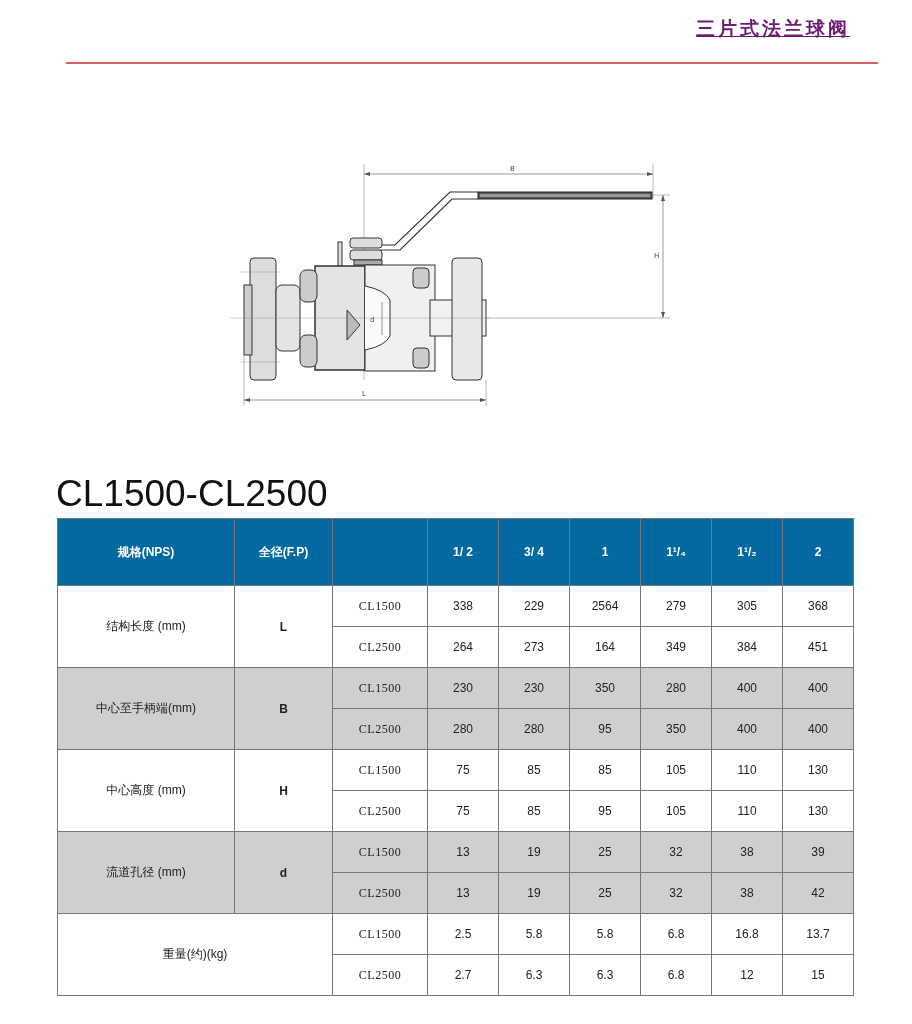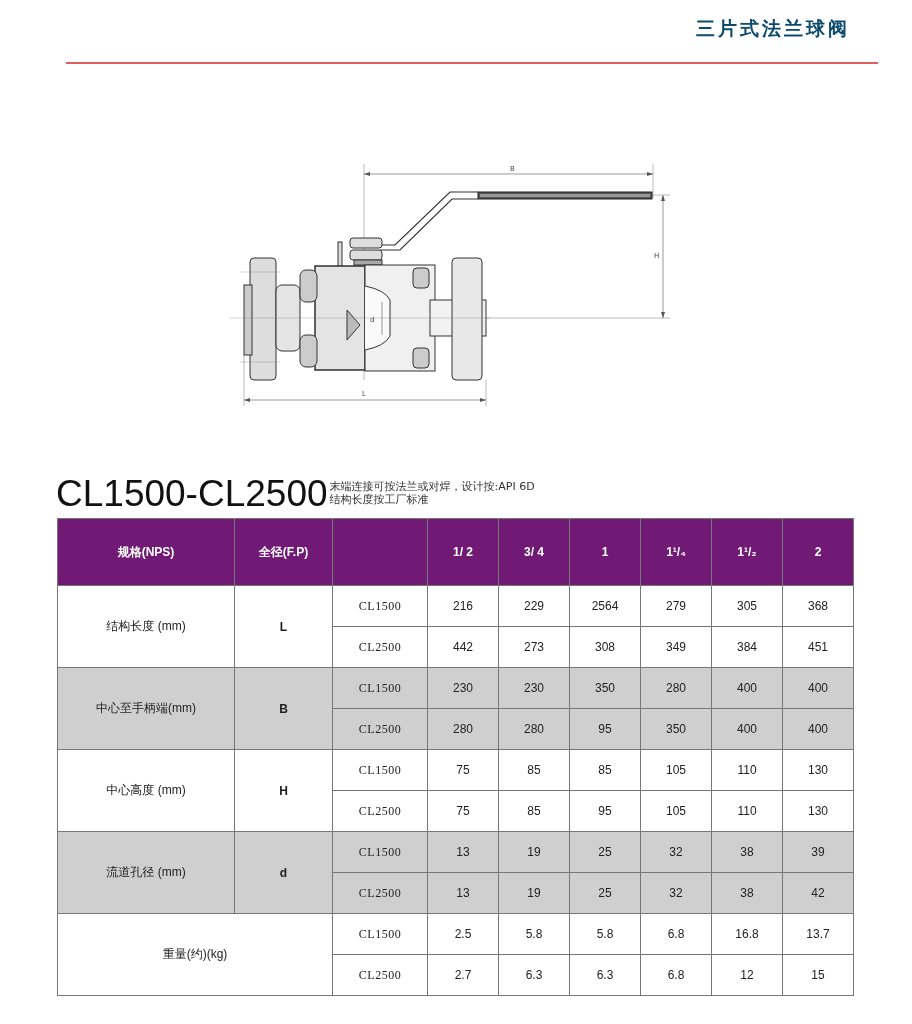--- a/index.html
+++ b/index.html
@@ -1,30 +1,30 @@
 <!DOCTYPE html>
 <html><head>
 <meta charset="utf-8">
 <style>
   html, body { margin:0; padding:0; background:#ffffff; }
   body { width:912px; height:1024px; position:relative; overflow:hidden;
          font-family:"DejaVu Sans", "Liberation Sans", sans-serif; color:#111; }
   .page-title { position:absolute; right:62px; top:16px; font-size:19px; font-weight:bold;
-                letter-spacing:3px; color:#0c4a6e; }
+                letter-spacing:3px; color:#701a75;text-decoration:underline; }
   .title-rule { position:absolute; left:66px; top:62px; width:812px; height:2px; background:#e06060; }
   .drawing { position:absolute; left:230px; top:150px; width:450px; height:270px; }
   .series-head { position:absolute; left:56px; top:474px; display:flex; align-items:flex-start; }
   .series-name { font-family:"Liberation Sans", sans-serif; font-size:37px; line-height:40px;
                  color:#111; letter-spacing:0px; }
   .series-note { font-size:11px; line-height:13px; color:#333; margin-left:2px; margin-top:6px; }
   table.spec { position:absolute; left:57px; top:518px; border-collapse:collapse;
                table-layout:fixed; width:796px; font-family:"Liberation Sans", sans-serif; }
   table.spec td, table.spec th { border:1px solid #777; text-align:center; padding:0;
                font-size:12px; color:#222; }
-  table.spec th { background:#701a75; color:#fff; font-weight:bold; height:66px; font-size:12px; }
+  table.spec th { background:#0369a1; color:#fff; font-weight:bold; height:66px; font-size:12px; }
   table.spec td { height:40px; }
   .grp-white td { background:#ffffff; }
   .grp-gray td { background:#cfcfcf; }
   .sym { font-weight:bold; font-size:13px; }
   .cls { font-size:12px; letter-spacing:0.5px;font-family:Liberation Serif, serif; }
   .val { font-size:12px; color:#333; }
 </style>
 </head>
 <body>
 
@@ -83,24 +83,20 @@
   <line x1="14" y1="250" x2="256" y2="250" stroke="#555" stroke-width="0.6"></line>
   <line x1="14" y1="205" x2="14" y2="256" stroke="#777" stroke-width="0.5"></line>
   <line x1="256" y1="230" x2="256" y2="256" stroke="#777" stroke-width="0.5"></line>
   <polygon points="14,250 20,248 20,252" fill="#555" stroke="none"></polygon>
   <polygon points="256,250 250,248 250,252" fill="#555" stroke="none"></polygon>
   <text x="132" y="246" font-size="7" fill="#444" stroke="none" font-family="DejaVu Sans, sans-serif">L</text>
 </svg>
 
 <div class="series-head">
   <div class="series-name">CL1500-CL2500</div>
-  <div>
-    <div class="series-note">末端连接可按法兰或对焊，设计按:API 6D</div>
-    <div class="series-note" style="margin-top:0">结构长度按工厂标准</div>
-  </div>
 </div>
 
 <table class="spec">
   <colgroup>
     <col style="width:177px">
       <col style="width:98px">
       <col style="width:95px">
     <col style="width:71px">
       <col style="width:71px">
       <col style="width:71px">
@@ -120,32 +116,32 @@
       <th>1¹/₂</th>
       <th>2</th>
     </tr>
   </thead>
   <tbody>
 
     <tr class="grp-white">
       <td rowspan="2">结构长度 (mm)</td>
       <td rowspan="2" class="sym">L</td>
       <td class="cls">CL1500</td>
-      <td class="val">216</td>
+      <td class="val">338</td>
       <td class="val">229</td>
       <td class="val">2564</td>
       <td class="val">279</td>
       <td class="val">305</td>
       <td class="val">368</td>
     </tr>
     <tr class="grp-white">
       <td class="cls">CL2500</td>
-      <td class="val">442</td>
+      <td class="val">264</td>
       <td class="val">273</td>
-      <td class="val">308</td>
+      <td class="val">164</td>
       <td class="val">349</td>
       <td class="val">384</td>
       <td class="val">451</td>
     </tr>
 
     <tr class="grp-gray">
       <td rowspan="2">中心至手柄端(mm)</td>
       <td rowspan="2" class="sym">B</td>
       <td class="cls">CL1500</td>
       <td class="val">230</td>

